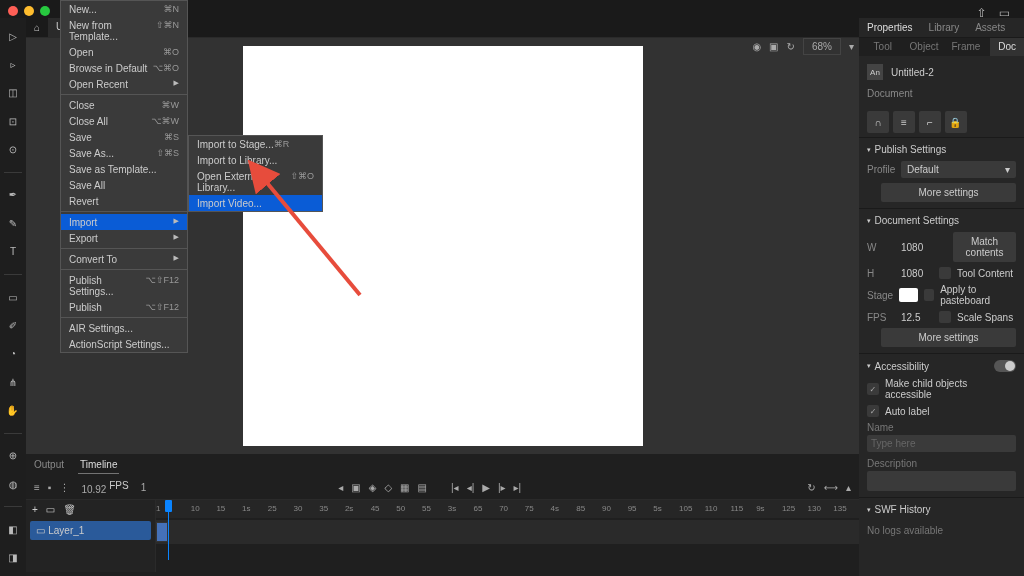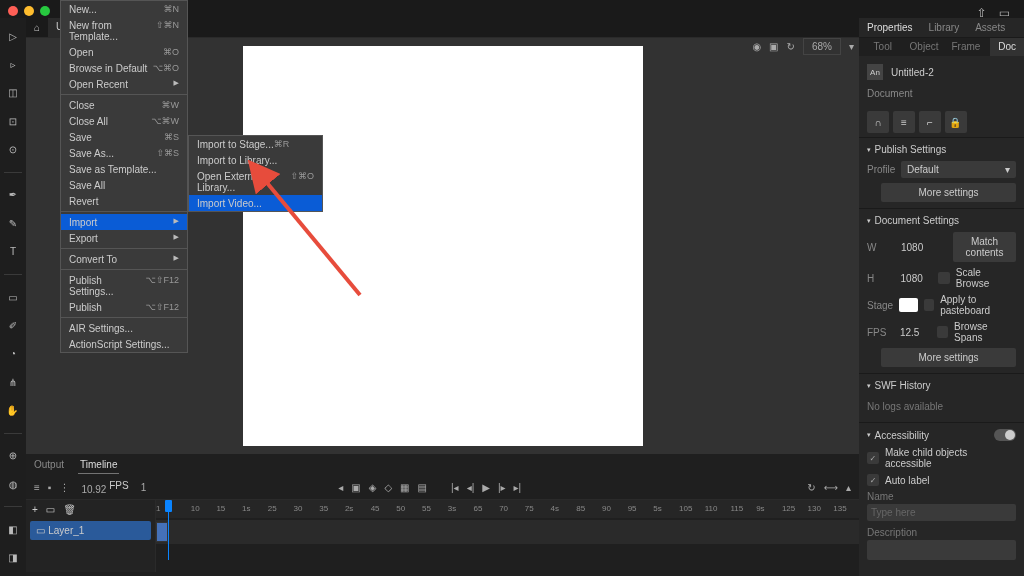--- a/index.html
+++ b/index.html
@@ -290,61 +290,61 @@
       </div>
     <div class="row">
         <span class="lbl">W</span>
         <span class="val">1080</span>
       <div class="btn wide">Match contents</div>
       </div>
     <div class="row">
         <span class="lbl">H</span>
         <span class="val">1080</span>
       <div class="cb"></div>
-        <span>Scale Browse</span>
+        <span>Tool Content</span>
       </div>
     <div class="row">
         <span class="lbl">Stage</span>
         <div class="swatch"></div>
       <div class="cb"></div>
         <span>Apply to pasteboard</span>
       </div>
     <div class="row">
         <span class="lbl">FPS</span>
         <span class="val">12.5</span>
       <div class="cb"></div>
-        <span>Browse Spans</span>
+        <span>Scale Spans</span>
       </div>
     <div class="btn wide">More settings</div>
-  </div>
-  <div class="section">
-    <div class="shead">
-        <span class="chev">▾</span>
-        <span>SWF History</span>
-      </div>
-    <div style="color:#777;padding:4px 0;">No logs available</div>
   </div>
   <div class="section">
     <div class="shead">
         <span class="chev">▾</span>
         <span>Accessibility</span>
       <div class="toggle" style="margin-left:auto;"></div>
       </div>
     <div class="row">
         <div class="cb checked"></div>
         <span>Make child objects accessible</span>
       </div>
     <div class="row">
         <div class="cb checked"></div>
         <span>Auto label</span>
       </div>
     <div style="color:#777;margin:4px 0 2px;">Name</div>
     <div class="input">Type here</div>
     <div style="color:#777;margin:6px 0 2px;">Description</div>
     <div class="input" style="height:20px;"></div>
+  </div>
+  <div class="section">
+    <div class="shead">
+        <span class="chev">▾</span>
+        <span>SWF History</span>
+      </div>
+    <div style="color:#777;padding:4px 0;">No logs available</div>
   </div>
 </div>
 
 <div class="timeline">
   <div class="tltabs">
     <div class="tltab">Output</div>
     <div class="tltab active">Timeline</div>
   </div>
   <div class="tltoolbar">
     <div class="grp">

